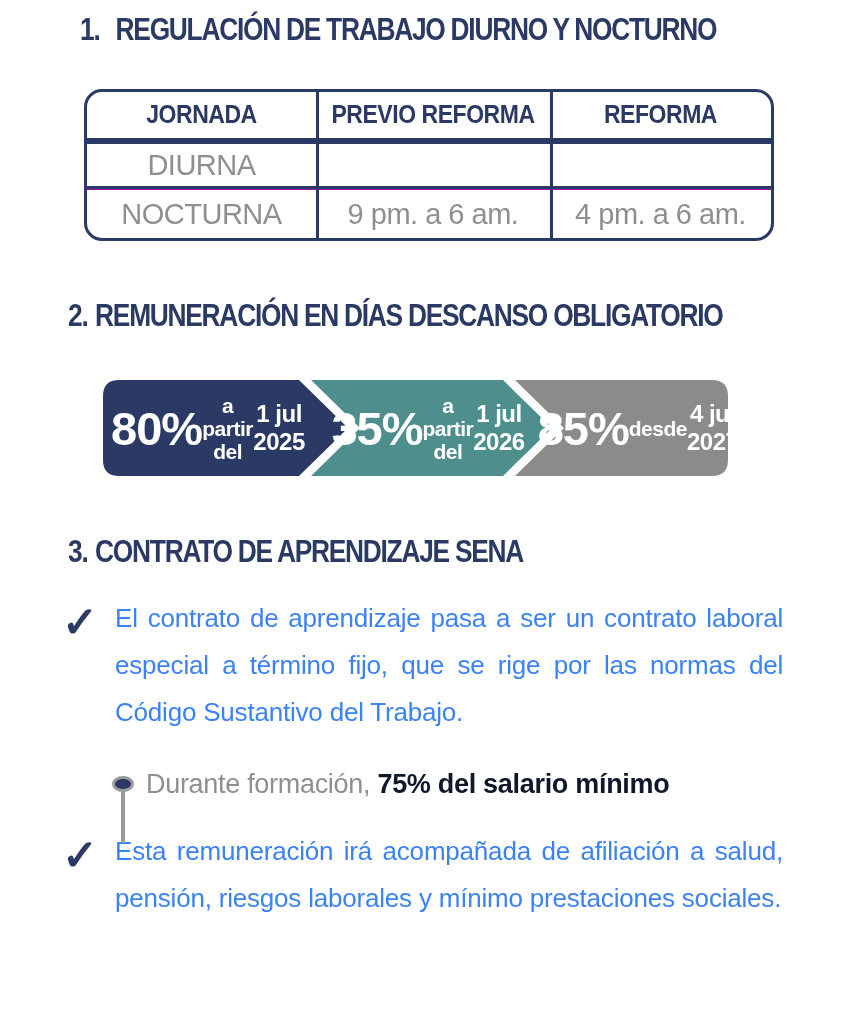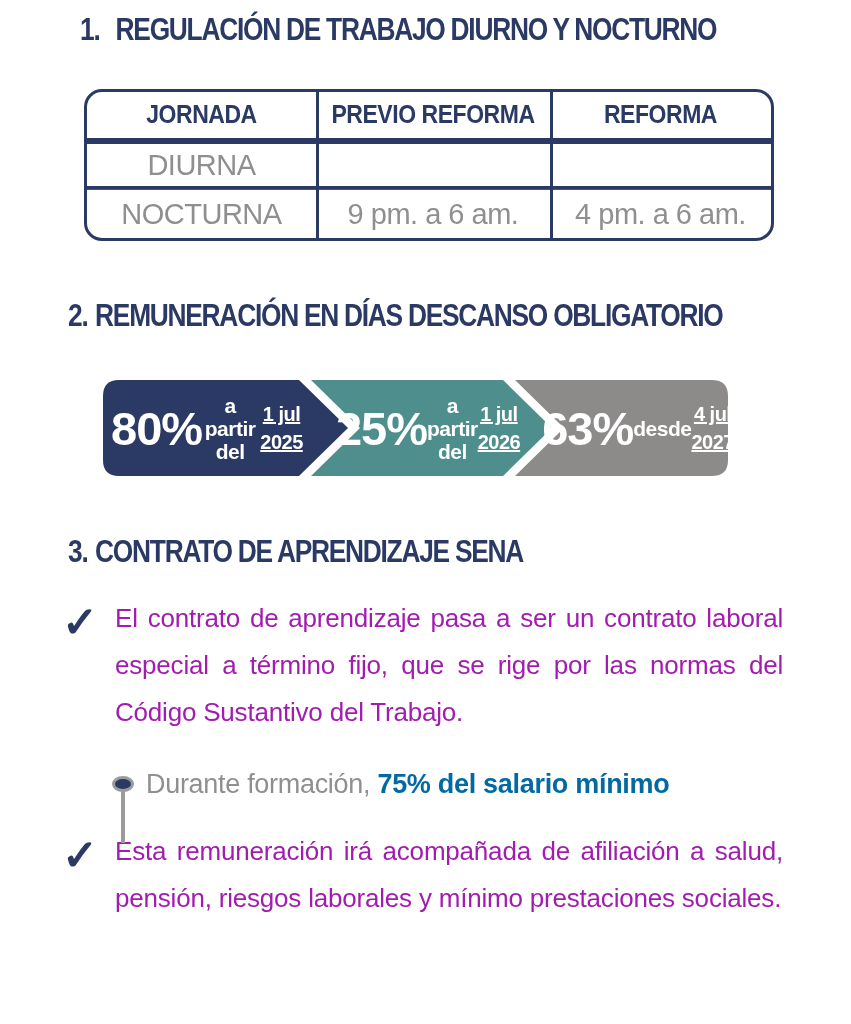--- a/index.html
+++ b/index.html
@@ -61,50 +61,50 @@
   .step {
     position:absolute; top:0; height:96px;
     display:flex; flex-direction:row; align-items:center; justify-content:center;
     color:#ffffff; font-weight:700; text-align:center;
   }
   .step-1 { left:8px;   width:194px; }
   .step-2 { left:235px; width:180px; }
   .step-3 { left:445px; width:180px; }
   .step .pct  { font-size:47px; line-height:41px; letter-spacing:-1px; }
   .step .sub  { font-size:21px; line-height:23px; letter-spacing:-0.5px; }
-  .step .date { font-size:20px; line-height:28px; letter-spacing:-0.5px;text-decoration:underline; }
+  .step .date { font-size:24px; line-height:28px; letter-spacing:-0.5px; }
 
   
   .check-row { display:flex; margin:25px 0 0 -6px; }
   .check-row.second { margin-top:27px; }
   .check-icon {
     flex:0 0 53px; width:53px;
     color:#2b3a64; font-size:43px; font-weight:700; line-height:46px;
     padding-top:4px;
   }
   .check-text {
     margin:0; width:670px;
-    color:#a21caf; font-size:26px; line-height:47px;
+    color:#3b82f6; font-size:26px; line-height:47px;
     text-align:justify; letter-spacing:-0.2px;
   }
 
   .subitems { position:relative; margin-top:31px; }
   .connector-line {
     position:absolute; left:53px; top:17px; height:59px; width:4px;
     background:#9b9b9b;
   }
   .subitem { display:flex; align-items:center; padding-left:44px; height:34px; }
   .subitem + .subitem { margin-top:25px; }
   .dot {
     width:16px; height:16px; border-radius:50%;
     background:#2b3a64; border:3px solid #9b9b9b;
     margin-right:12px; position:relative; z-index:1; flex:0 0 22px;
   }
   .subtext { color:#8f8f8f; font-size:27px; letter-spacing:-0.3px; white-space:nowrap; }
-  .subtext b { color:#0369a1; font-weight:700; }
+  .subtext b { color:#0f172a; font-weight:700; }
 </style>
 </head>
 <body>
 
 <div class="page">
 
   <div class="sec-title" id="title-1">
     <span class="sec-num">1.</span>
     <span>REGULACIÓN DE TRABAJO DIURNO Y NOCTURNO</span>
   </div>
@@ -137,26 +137,26 @@
       <path d="M16 0 H196 L245 48 L196 96 H16 Q0 96 0 80 V16 Q0 0 16 0 Z" fill="#2b3a64"></path>
       <path d="M208 0 H400 L449 48 L400 96 H208 L257 48 Z" fill="#4e8f8e"></path>
       <path d="M412 0 H609 Q625 0 625 16 V80 Q625 96 609 96 H412 L461 48 Z" fill="#8d8a8a"></path>
     </svg>
     <div class="step step-1">
       <div class="pct">80%</div>
       <div class="sub">a partir del</div>
       <div class="date">1 jul 2025</div>
     </div>
     <div class="step step-2">
-      <div class="pct">25%</div>
+      <div class="pct">35%</div>
       <div class="sub">a partir del</div>
       <div class="date">1 jul 2026</div>
     </div>
     <div class="step step-3">
-      <div class="pct">63%</div>
+      <div class="pct">85%</div>
       <div class="sub">desde</div>
       <div class="date">4 jul 2027</div>
     </div>
   </div>
 
   <div class="sec-title" id="title-3">
     <span class="sec-num">3.</span>
     <span>CONTRATO DE APRENDIZAJE SENA</span>
   </div>
 

